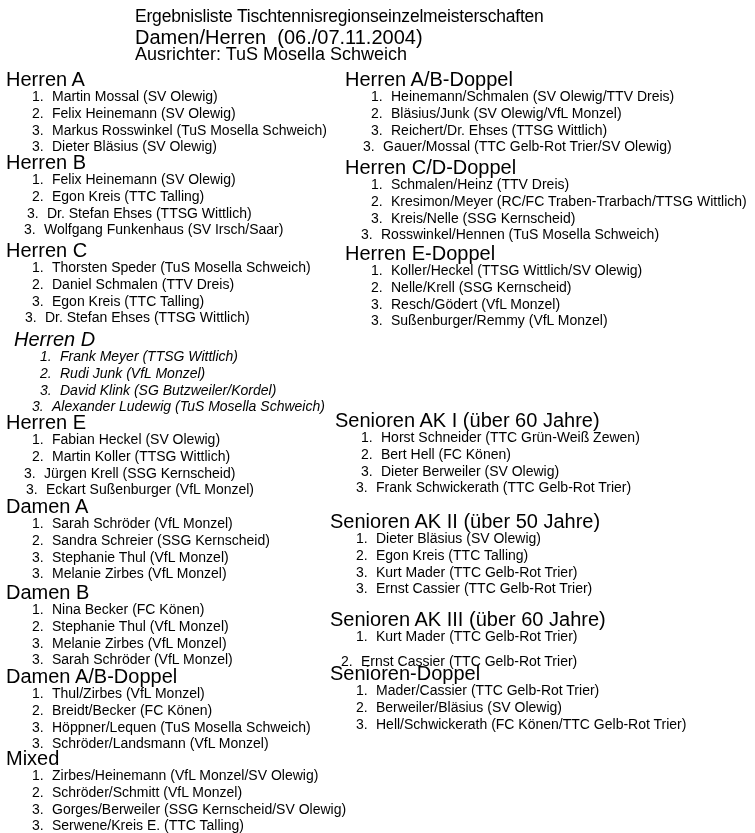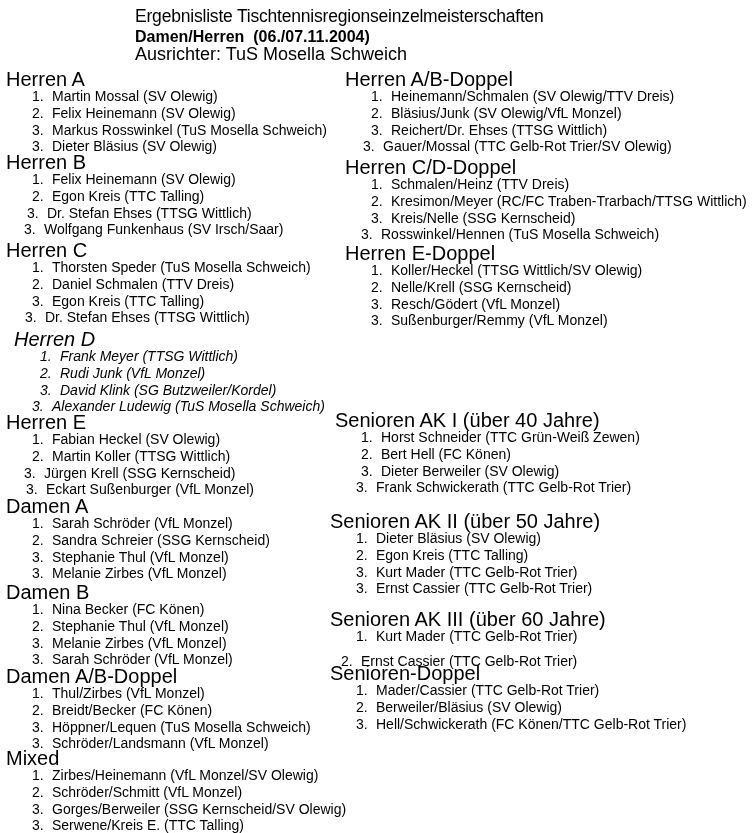--- a/index.html
+++ b/index.html
@@ -21,22 +21,22 @@
     top: 6px;
     white-space: nowrap;
   }
   .doc-title {
     font-size: 17.5px;
     font-weight: normal;
     line-height: 21px;
     letter-spacing: -0.2px;
   }
   .doc-subtitle {
-    font-size: 16px;
-    font-weight: bold;
+    font-size: 20px;
+    font-weight: normal;
     line-height: 16px;
     margin-top: 2px;
     white-space: pre;
   }
   .doc-host {
     font-size: 18px;
     font-weight: normal;
     line-height: 16px;
     margin-top: 1px;
   }
@@ -158,21 +158,21 @@
         <div class="entry" style="margin-left: -10px;"><span class="num">3.</span><span class="txt">Rosswinkel/Hennen (TuS Mosella Schweich)</span></div>
       </section>
       <section class="result-section" style="top: 244px; left: 0px;">
         <div class="section-title">Herren E-Doppel</div>
         <div class="entry"><span class="num">1.</span><span class="txt">Koller/Heckel (TTSG Wittlich/SV Olewig)</span></div>
         <div class="entry"><span class="num">2.</span><span class="txt">Nelle/Krell (SSG Kernscheid)</span></div>
         <div class="entry"><span class="num">3.</span><span class="txt">Resch/Gödert (VfL Monzel)</span></div>
         <div class="entry"><span class="num">3.</span><span class="txt">Sußenburger/Remmy (VfL Monzel)</span></div>
       </section>
       <section class="result-section" style="top: 411px; left: -10px;">
-        <div class="section-title">Senioren AK I (über 40 Jahre)</div>
+        <div class="section-title">Senioren AK I (über 60 Jahre)</div>
         <div class="entry"><span class="num">1.</span><span class="txt">Horst Schneider (TTC Grün-Weiß Zewen)</span></div>
         <div class="entry"><span class="num">2.</span><span class="txt">Bert Hell (FC Könen)</span></div>
         <div class="entry"><span class="num">3.</span><span class="txt">Dieter Berweiler (SV Olewig)</span></div>
         <div class="entry" style="margin-left: -5px;"><span class="num">3.</span><span class="txt">Frank Schwickerath (TTC Gelb-Rot Trier)</span></div>
       </section>
       <section class="result-section" style="top: 512px; left: -15px;">
         <div class="section-title">Senioren AK II (über 50 Jahre)</div>
         <div class="entry"><span class="num">1.</span><span class="txt">Dieter Bläsius (SV Olewig)</span></div>
         <div class="entry"><span class="num">2.</span><span class="txt">Egon Kreis (TTC Talling)</span></div>
         <div class="entry"><span class="num">3.</span><span class="txt">Kurt Mader (TTC Gelb-Rot Trier)</span></div>

